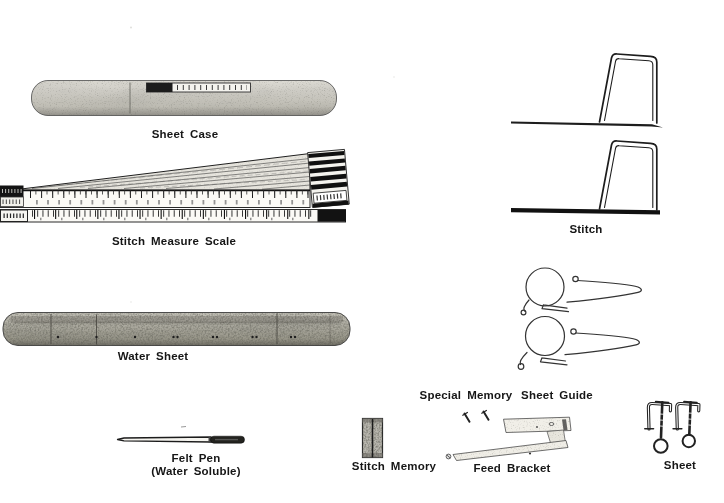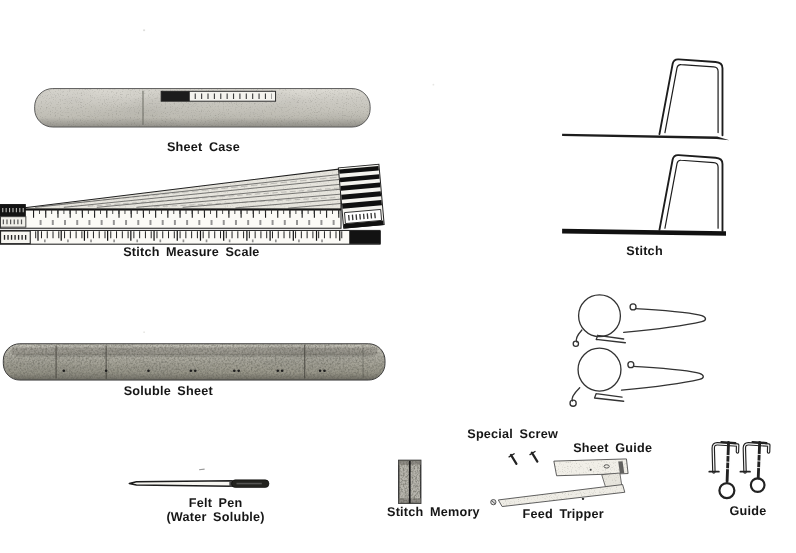--- a/index.html
+++ b/index.html
@@ -232,26 +232,26 @@
     <g stroke="#fafafa" stroke-width="0.9" opacity="0.9">
       <line x1="688.2" y1="413" x2="692.4" y2="413.3"></line>
       <line x1="688.4" y1="419" x2="692.2" y2="419.3"></line>
       <line x1="688.6" y1="425" x2="692" y2="425.3"></line>
     </g>
     <circle cx="688.8" cy="441" r="6.2" stroke="#222" stroke-width="2"></circle>
   </g>
 </svg>
 
 <div class="label" style="left:185px;top:128px">Sheet Case</div>
-<div class="label" style="left:174px;top:224px">Stitch Measure Scale</div>
+<div class="label" style="left:174px;top:235px">Stitch Measure Scale</div>
 <div class="label" style="left:586px;top:223px">Stitch</div>
-<div class="label" style="left:153px;top:350px">Soluble Sheet</div>
-<div class="label" style="left:466px;top:389px">Special Screw</div>
-<div class="label" style="left:557px;top:402px">Sheet Guide</div>
+<div class="label" style="left:153px;top:350px">Water Sheet</div>
+<div class="label" style="left:466px;top:389px">Special Memory</div>
+<div class="label" style="left:557px;top:389px">Sheet Guide</div>
 <div class="label" style="left:196px;top:452px">
   <span class="sub">Felt Pen</span>
   <span class="sub">(Water Soluble)</span>
 </div>
 <div class="label" style="left:394px;top:460px">Stitch Memory</div>
-<div class="label" style="left:512px;top:462px">Feed Tripper</div>
-<div class="label" style="left:680px;top:459px">Guide</div>
+<div class="label" style="left:512px;top:462px">Feed Bracket</div>
+<div class="label" style="left:680px;top:459px">Sheet</div>
 
 </div>
 
 </body></html>

